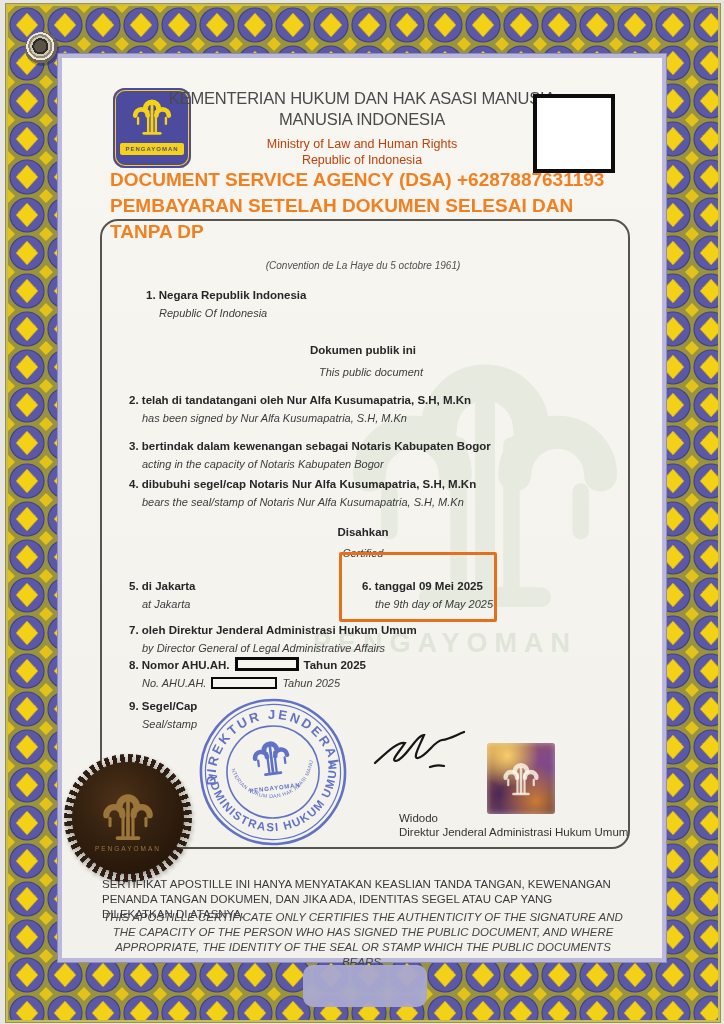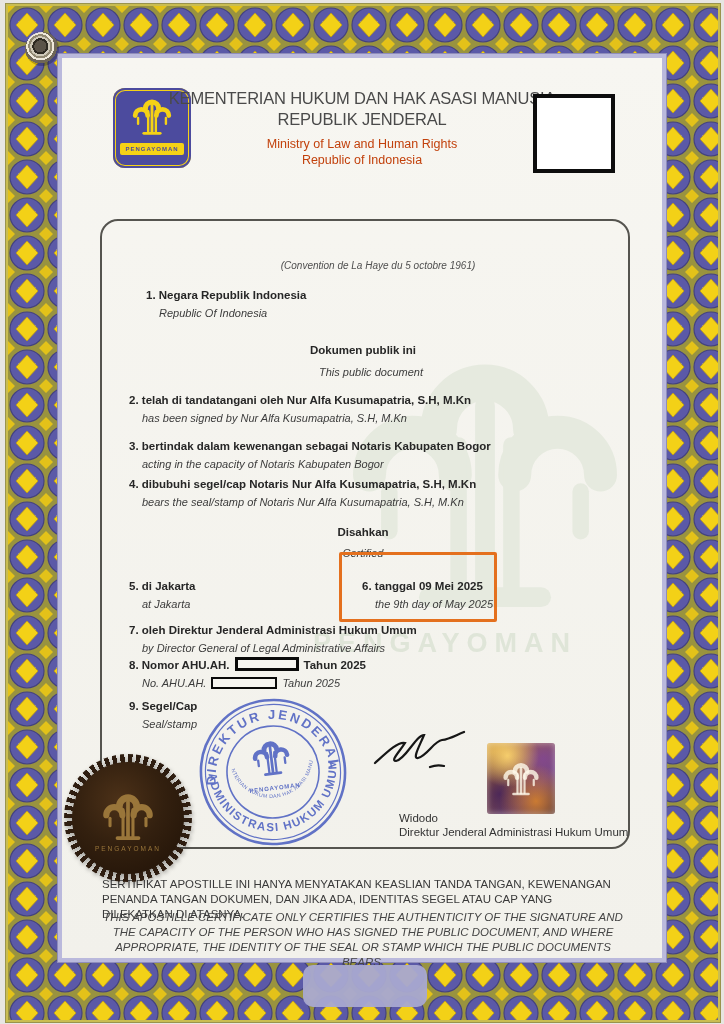--- a/index.html
+++ b/index.html
@@ -34,21 +34,21 @@
   .qr-redact{position:absolute;left:533px;top:94px;width:74px;height:71px;background:#fff;
              border:4px solid #0d0d0d;z-index:3;}
   .ad{position:absolute;left:110px;top:167px;width:520px;z-index:3;font-weight:bold;
       font-size:19px;line-height:26px;color:#f28021;}
   
   .cert{position:absolute;left:100px;top:219px;width:526px;height:626px;z-index:3;
         border:2px solid #55544f;border-radius:18px;}
   .title{position:absolute;left:100px;top:227px;width:526px;text-align:center;z-index:3;
          font-size:27px;font-weight:bold;letter-spacing:1px;color:#2c2c2c;}
   .subtitle{position:absolute;left:100px;top:260px;width:526px;text-align:center;z-index:3;
-            font-size:10px;font-style:italic;color:#4f4f4f;margin-left:15px;}
+            font-size:10px;font-style:italic;color:#4f4f4f;}
   .item{position:absolute;z-index:3;}
   .l-id{font-size:11.5px;font-weight:bold;color:#262626;line-height:15px;white-space:nowrap;}
   .l-en{font-size:11px;font-style:italic;color:#3c3c3c;line-height:15px;margin-top:3px;margin-left:13px;white-space:nowrap;}
   .center-line{position:absolute;left:100px;width:526px;text-align:center;z-index:3;}
   .redact-sm{display:inline-block;vertical-align:-2px;background:#f6f5f0;border:3px solid #0a0a0a;
              width:58px;height:8px;margin:0 5px;}
   .redact-sm.it{border-width:2.5px;width:62px;}
   .hl-box{position:absolute;left:339px;top:552px;width:152px;height:64px;z-index:4;
           border:3px solid #e4701e;border-radius:2px;}
   
@@ -130,26 +130,30 @@
   <div class="wm-text">PENGAYOMAN</div>
 
   <div class="logo">
     <svg class="tree" viewBox="0 0 100 100">
         <use href="#tree"></use>
       </svg>
     <div class="band">PENGAYOMAN</div>
   </div>
   <div class="hdr">
     <div class="id">KEMENTERIAN HUKUM DAN HAK ASASI MANUSIA</div>
-    <div class="id">REPUBLIK JENDERAL</div>
+    <div class="id">MANUSIA INDONESIA</div>
     <div class="en">Ministry of Law and Human Rights</div>
     <div class="en" style="margin-top:0">Republic of Indonesia</div>
   </div>
   <div class="qr-redact"></div>
 
+  <div class="ad">
+    <div>DOCUMENT SERVICE AGENCY (DSA) +6287887631193</div>
+    <div>PEMBAYARAN SETELAH DOKUMEN SELESAI DAN TANPA DP</div>
+  </div>
 
   <div class="cert"></div>
   <div class="subtitle">(Convention de La Haye du 5 octobre 1961)</div>
 
   <div class="item" style="left:146px;top:288px">
     <div class="l-id"><span>1.</span> <span>Negara Republik Indonesia</span></div>
     <div class="l-en">Republic Of Indonesia</div>
   </div>
 
   <div class="center-line" style="top:340px">

